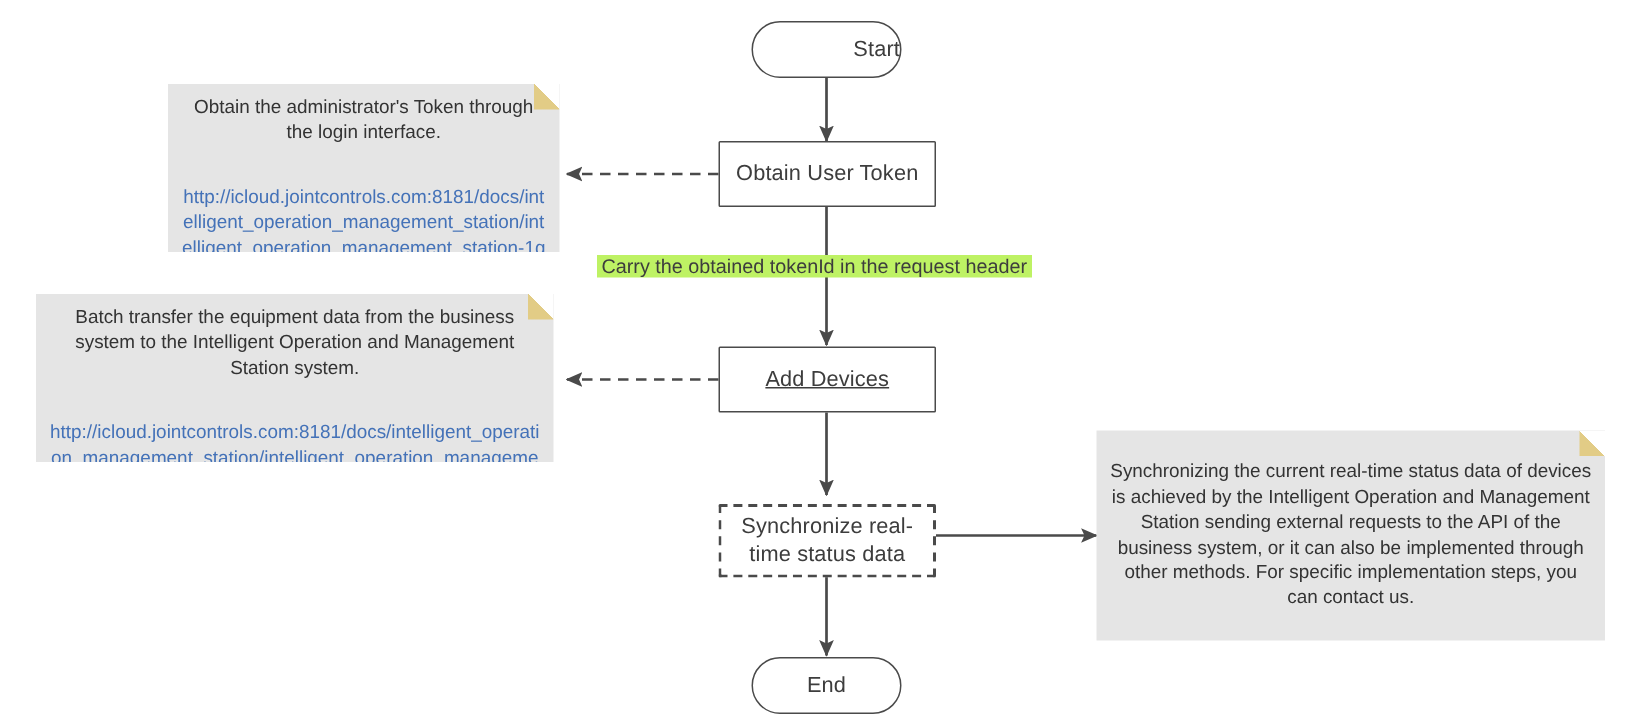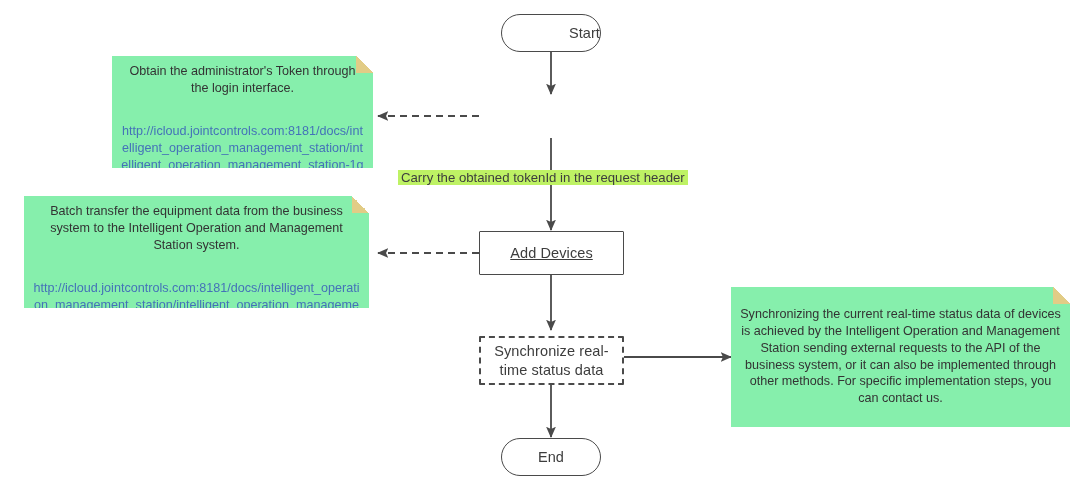--- a/index.html
+++ b/index.html
@@ -49,21 +49,21 @@
   .node.dashed {
     border-style: dashed;
     border-width: 2px;
     border-color: #4a4a4a;
   }
 
   
   .note {
     position: absolute;
     box-sizing: border-box;
-    background: #86efac;
+    background: #e5e5e5;
     color: #333333;
     font-size: 12.6px;
     line-height: 1.34;
     text-align: center;
     padding: 7px 9px 8px 9px;
     overflow: hidden;
   }
   .note .fold {
     position: absolute;
     top: 0;
@@ -117,20 +117,23 @@
 
     <path d="M 479 253 L 378 253" stroke="#4a4a4a" stroke-width="1.8" stroke-dasharray="7 5" fill="none" marker-end="url(#arrow-dash)"></path>
 
     <path d="M 624 357 L 731 357" stroke="#4a4a4a" stroke-width="1.8" fill="none" marker-end="url(#arrow-solid)"></path>
   </svg>
 
   <div class="node terminator" style="left:501px; top:14px; width:100px; height:38px;justify-content:flex-end;">
     <span>Start</span>
   </div>
 
+  <div class="node process" style="left:479px; top:94px; width:145px; height:44px;">
+    <span>Obtain User Token</span>
+  </div>
 
   <div class="node process" style="left:479px; top:231px; width:145px; height:44px;text-decoration:underline;">
     <span>Add Devices</span>
   </div>
 
   <div class="node process dashed" style="left:479px; top:336px; width:145px; height:49px; padding:0 8px;">
     <span>Synchronize real-time status data</span>
   </div>
 
   <div class="node terminator" style="left:501px; top:438px; width:100px; height:38px;">

